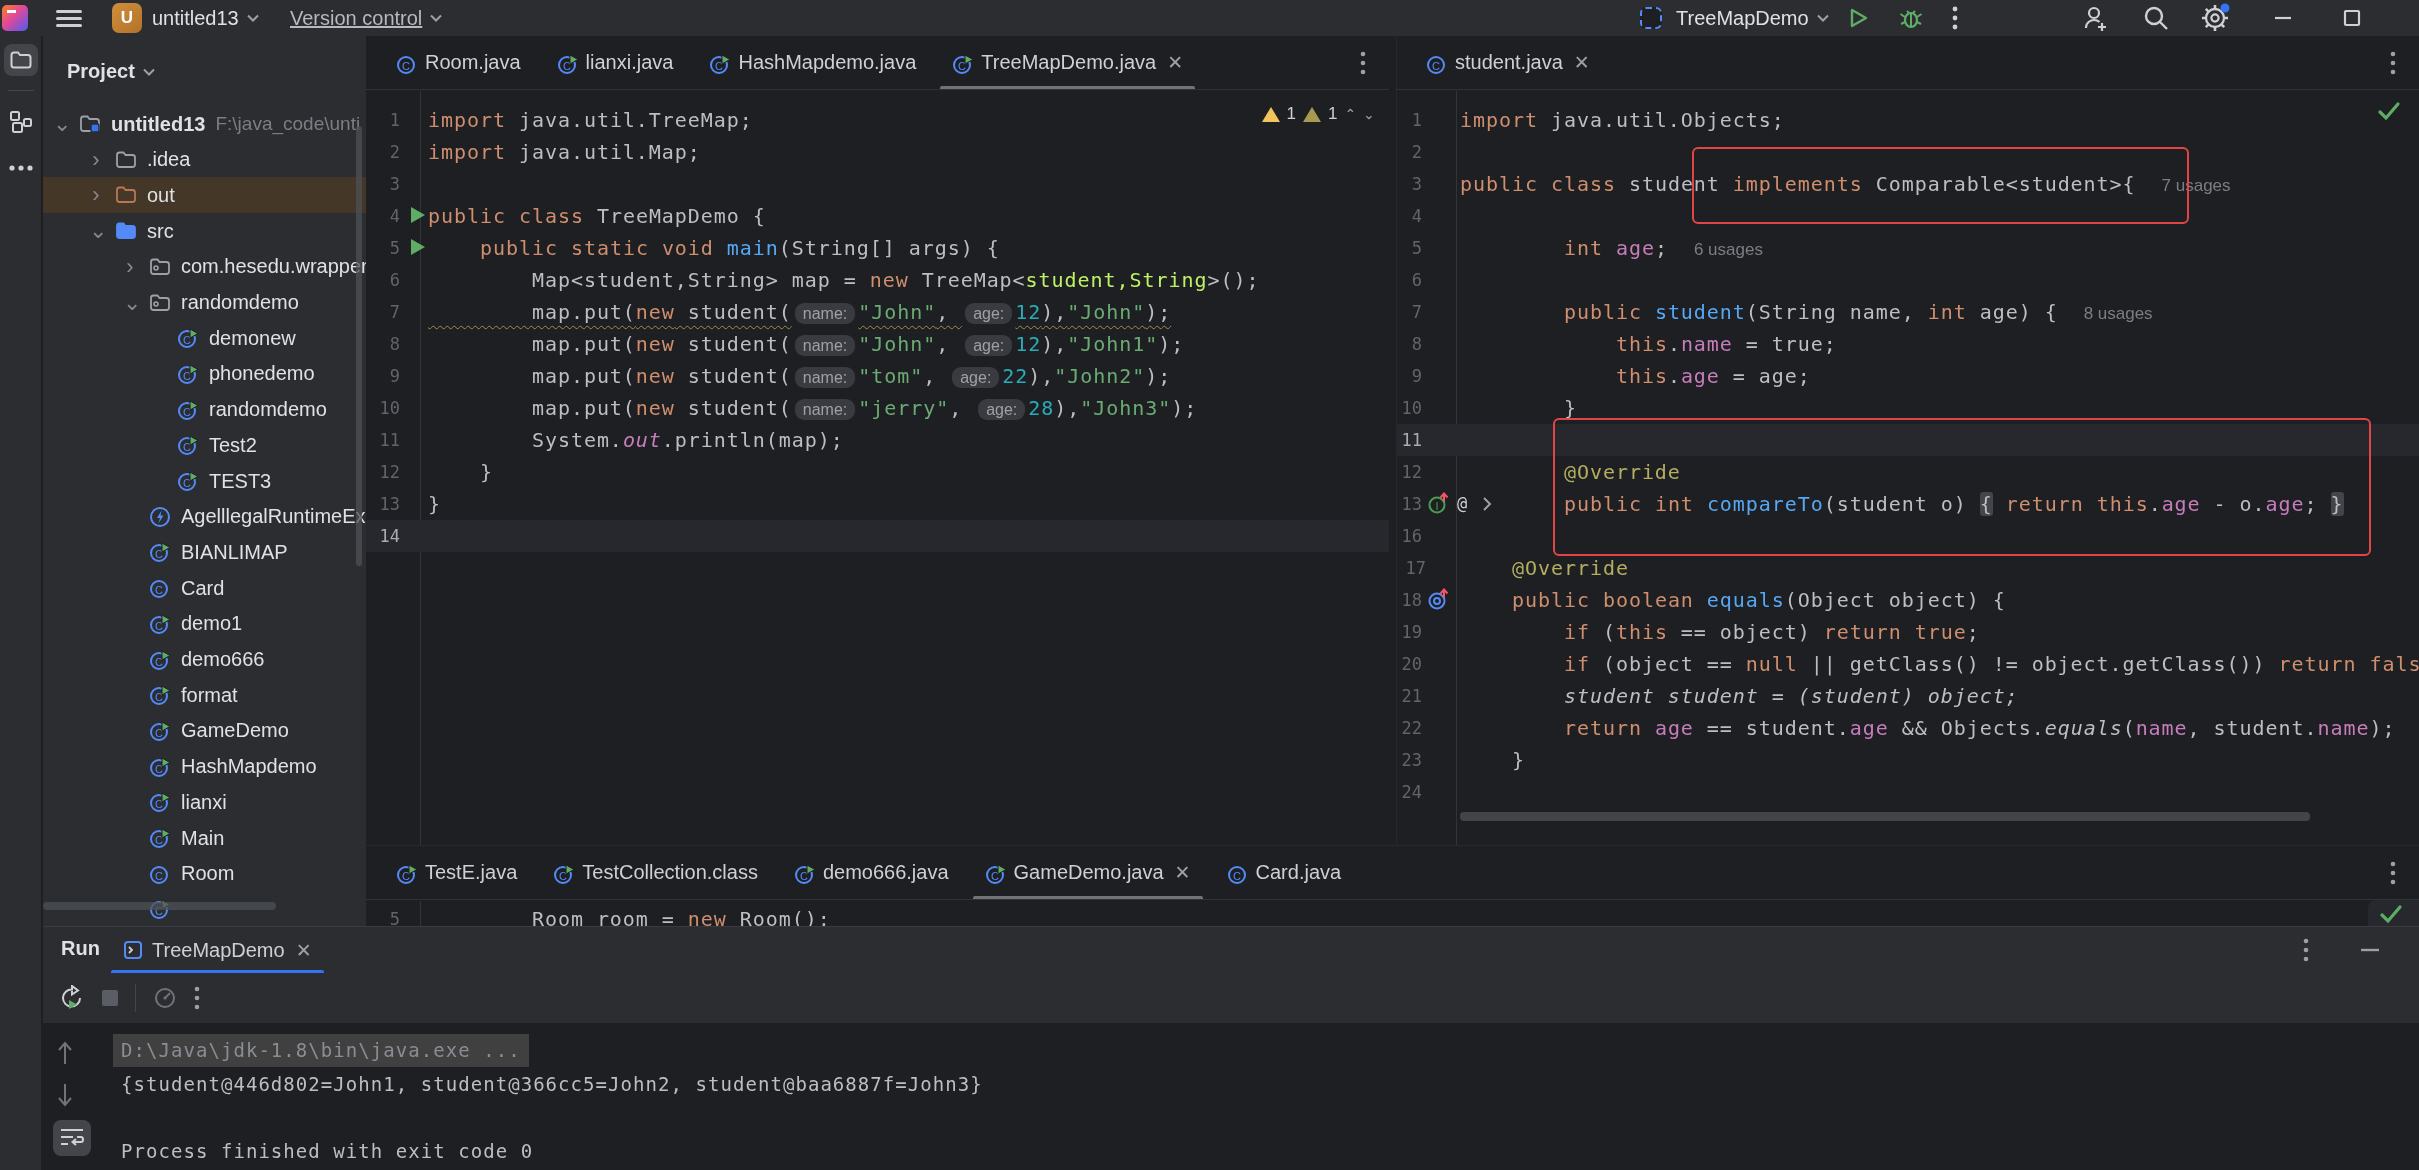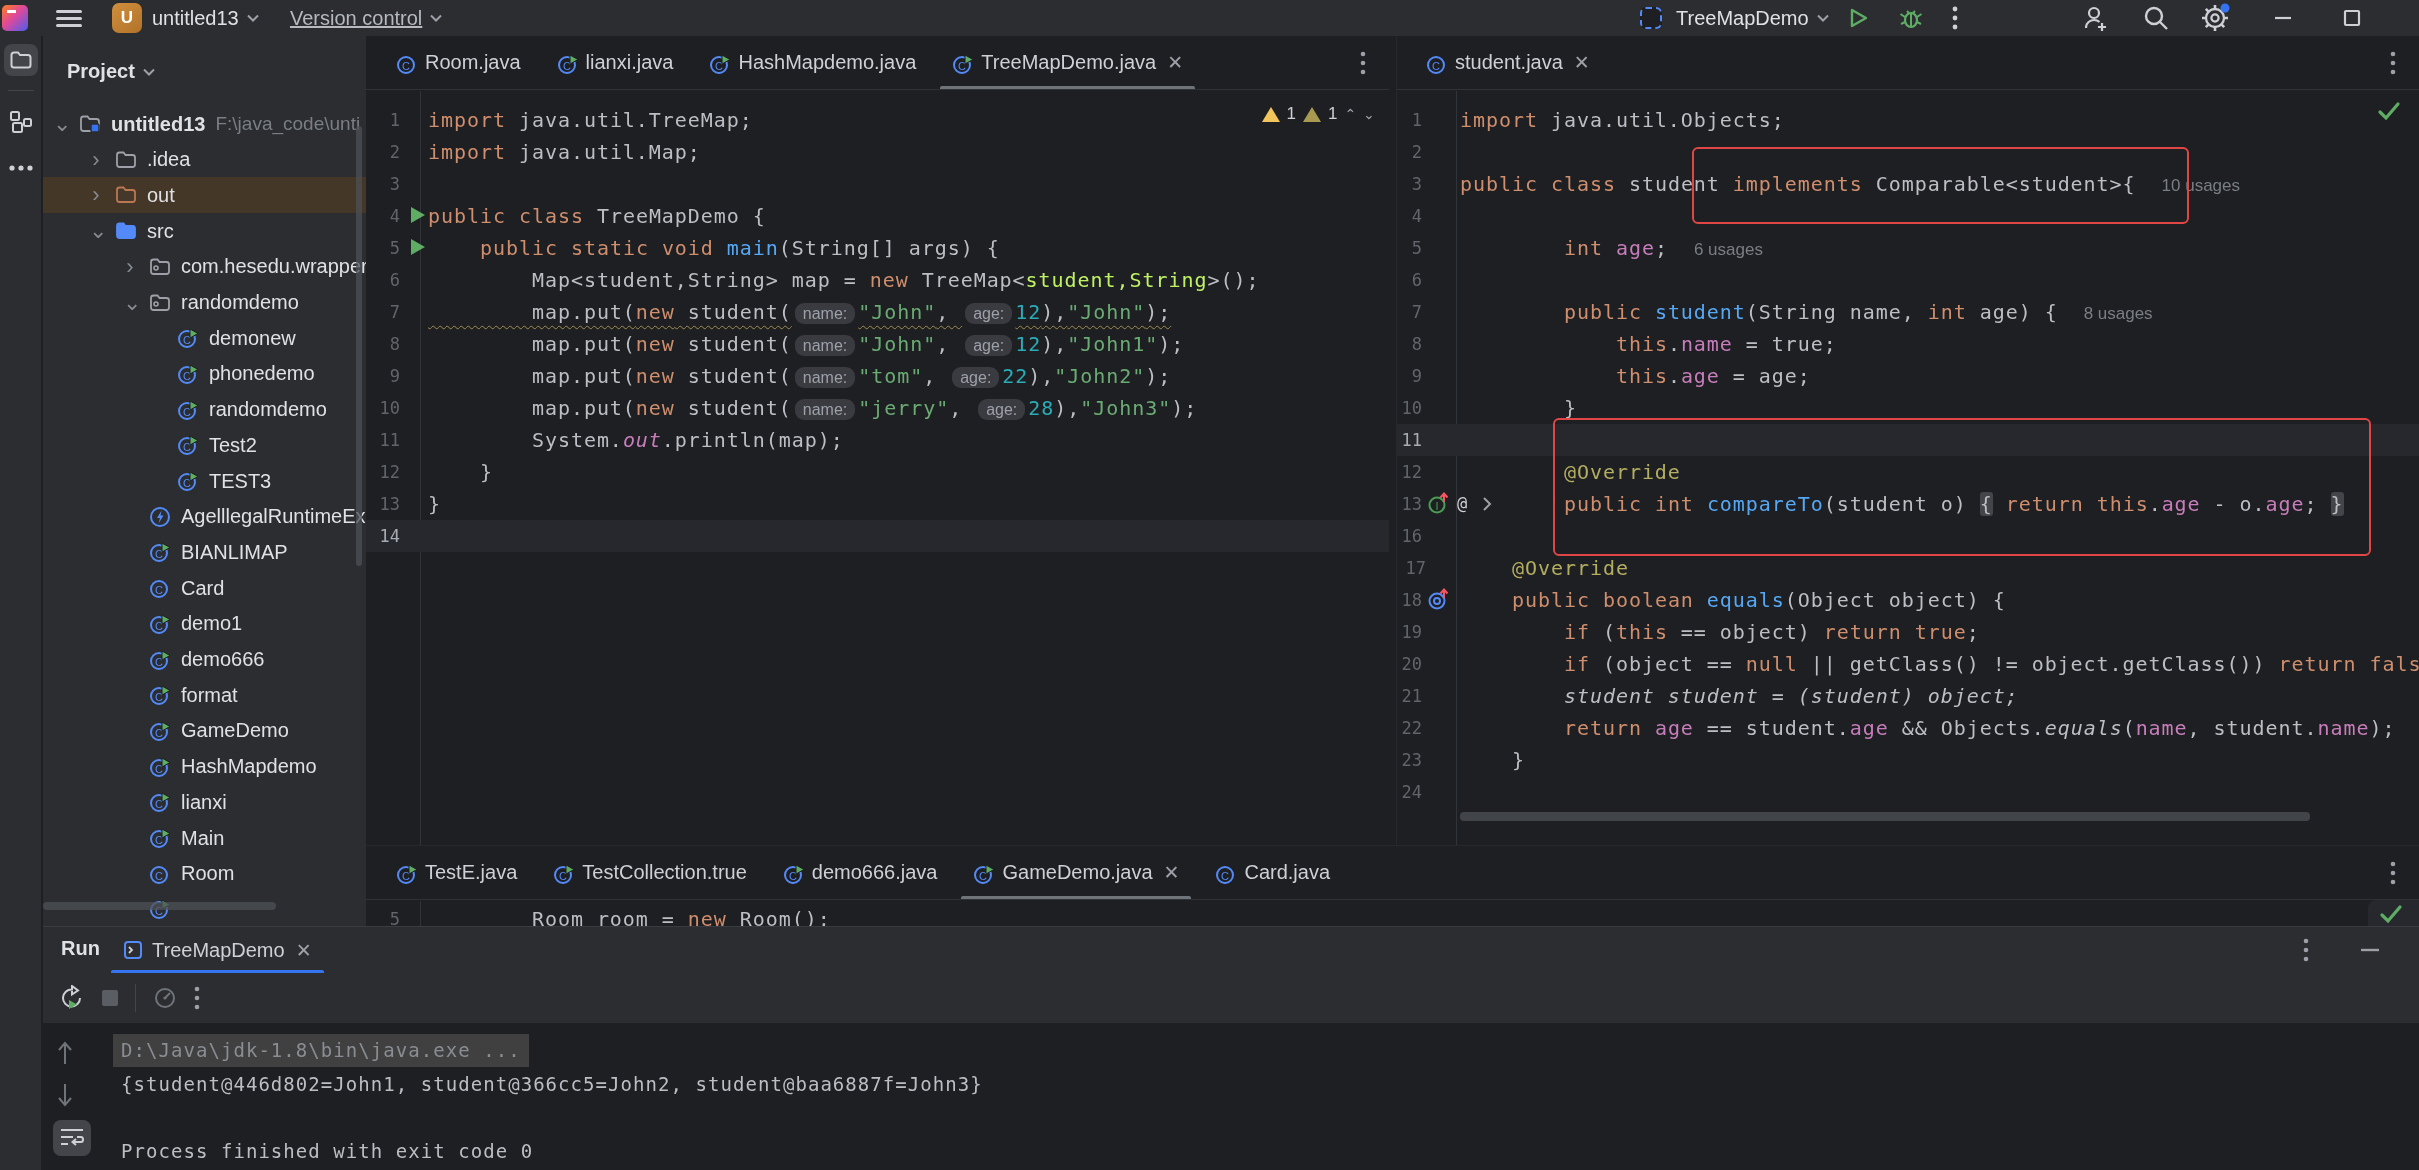--- a/index.html
+++ b/index.html
@@ -563,21 +563,21 @@
       </div>
     <svg class="tab-kebab" style="right:14px" width="6" height="26" viewBox="0 0 6 26">
         <circle cx="3" cy="4" r="2.3" fill="#9da0a8"></circle>
         <circle cx="3" cy="13" r="2.3" fill="#9da0a8"></circle>
         <circle cx="3" cy="22" r="2.3" fill="#9da0a8"></circle>
       </svg>
     <div class="edbody" id="body-right">
         <div class="gutter-sep" style="left: 60px;"></div>
         <div class="ed-row" style="top: 13px;"><span class="ln" style="left: 0px; width: 26px;">1</span><span class="codespan" style="left: 64px;"><span class="k">import</span><span class="p"> java.util.Objects;</span></span></div>
         <div class="ed-row" style="top: 45px;"><span class="ln" style="left: 0px; width: 26px;">2</span><span class="codespan" style="left: 64px;"></span></div>
-        <div class="ed-row" style="top: 77px;"><span class="ln" style="left: 0px; width: 26px;">3</span><span class="codespan" style="left: 64px;"><span class="k">public</span><span class="p"> </span><span class="k">class</span><span class="p"> student </span><span class="k">implements</span><span class="p"> Comparable&lt;student&gt;{</span><span class="inlay">10 usages</span></span></div>
+        <div class="ed-row" style="top: 77px;"><span class="ln" style="left: 0px; width: 26px;">3</span><span class="codespan" style="left: 64px;"><span class="k">public</span><span class="p"> </span><span class="k">class</span><span class="p"> student </span><span class="k">implements</span><span class="p"> Comparable&lt;student&gt;{</span><span class="inlay">7 usages</span></span></div>
         <div class="ed-row" style="top: 109px;"><span class="ln" style="left: 0px; width: 26px;">4</span></div>
         <div class="ed-row" style="top: 141px;"><span class="ln" style="left: 0px; width: 26px;">5</span><span class="codespan" style="left: 64px;"><span class="p">        </span><span class="k">int</span><span class="p"> </span><span class="f">age</span><span class="p">;</span><span class="inlay">6 usages</span></span></div>
         <div class="ed-row" style="top: 173px;"><span class="ln" style="left: 0px; width: 26px;">6</span><span class="codespan" style="left: 64px;"></span></div>
         <div class="ed-row" style="top: 205px;"><span class="ln" style="left: 0px; width: 26px;">7</span><span class="codespan" style="left: 64px;"><span class="p">        </span><span class="k">public</span><span class="p"> </span><span class="m">student</span><span class="p">(String name, </span><span class="k">int</span><span class="p"> age) {</span><span class="inlay">8 usages</span></span></div>
         <div class="ed-row" style="top: 237px;"><span class="ln" style="left: 0px; width: 26px;">8</span><span class="codespan" style="left: 64px;"><span class="p">            </span><span class="k">this</span><span class="p">.</span><span class="f">name</span><span class="p"> = true;</span></span></div>
         <div class="ed-row" style="top: 269px;"><span class="ln" style="left: 0px; width: 26px;">9</span><span class="codespan" style="left: 64px;"><span class="p">            </span><span class="k">this</span><span class="p">.</span><span class="f">age</span><span class="p"> = age;</span></span></div>
         <div class="ed-row" style="top: 301px;"><span class="ln" style="left: 0px; width: 26px;">10</span><span class="codespan" style="left: 64px;"><span class="p">        }</span></span></div>
         <div class="caret-row" style="top: 333px;"></div>
         <div class="ed-row" style="top: 333px;"><span class="ln ln-bright" style="left: 0px; width: 26px;">11</span><span class="codespan" style="left: 64px;"></span></div>
         <div class="ed-row" style="top: 365px;"><span class="ln" style="left: 0px; width: 26px;">12</span><span class="codespan" style="left: 64px;"><span class="p">        </span><span class="a">@Override</span></span></div>
@@ -625,21 +625,21 @@
           <span>TestE.java</span>
         </div>
         <div class="tab">
           <span class="ticon">
             <svg viewBox="0 0 22 22" width="22" height="22">
               <circle cx="10" cy="12" r="8" fill="none" stroke="#548af7" stroke-width="2"></circle>
               <text x="10" y="16.5" font-size="11" fill="#548af7" text-anchor="middle" font-family="Liberation Sans">C</text>
               <path d="M13 2 L21 6.5 L13 11 Z" fill="#5fad65" stroke="#1e1f22" stroke-width="1"></path>
             </svg>
           </span>
-          <span>TestCollection.true</span>
+          <span>TestCollection.class</span>
         </div>
         <div class="tab">
           <span class="ticon">
             <svg viewBox="0 0 22 22" width="22" height="22">
               <circle cx="10" cy="12" r="8" fill="none" stroke="#548af7" stroke-width="2"></circle>
               <text x="10" y="16.5" font-size="11" fill="#548af7" text-anchor="middle" font-family="Liberation Sans">C</text>
               <path d="M13 2 L21 6.5 L13 11 Z" fill="#5fad65" stroke="#1e1f22" stroke-width="1"></path>
             </svg>
           </span>
           <span>demo666.java</span>

